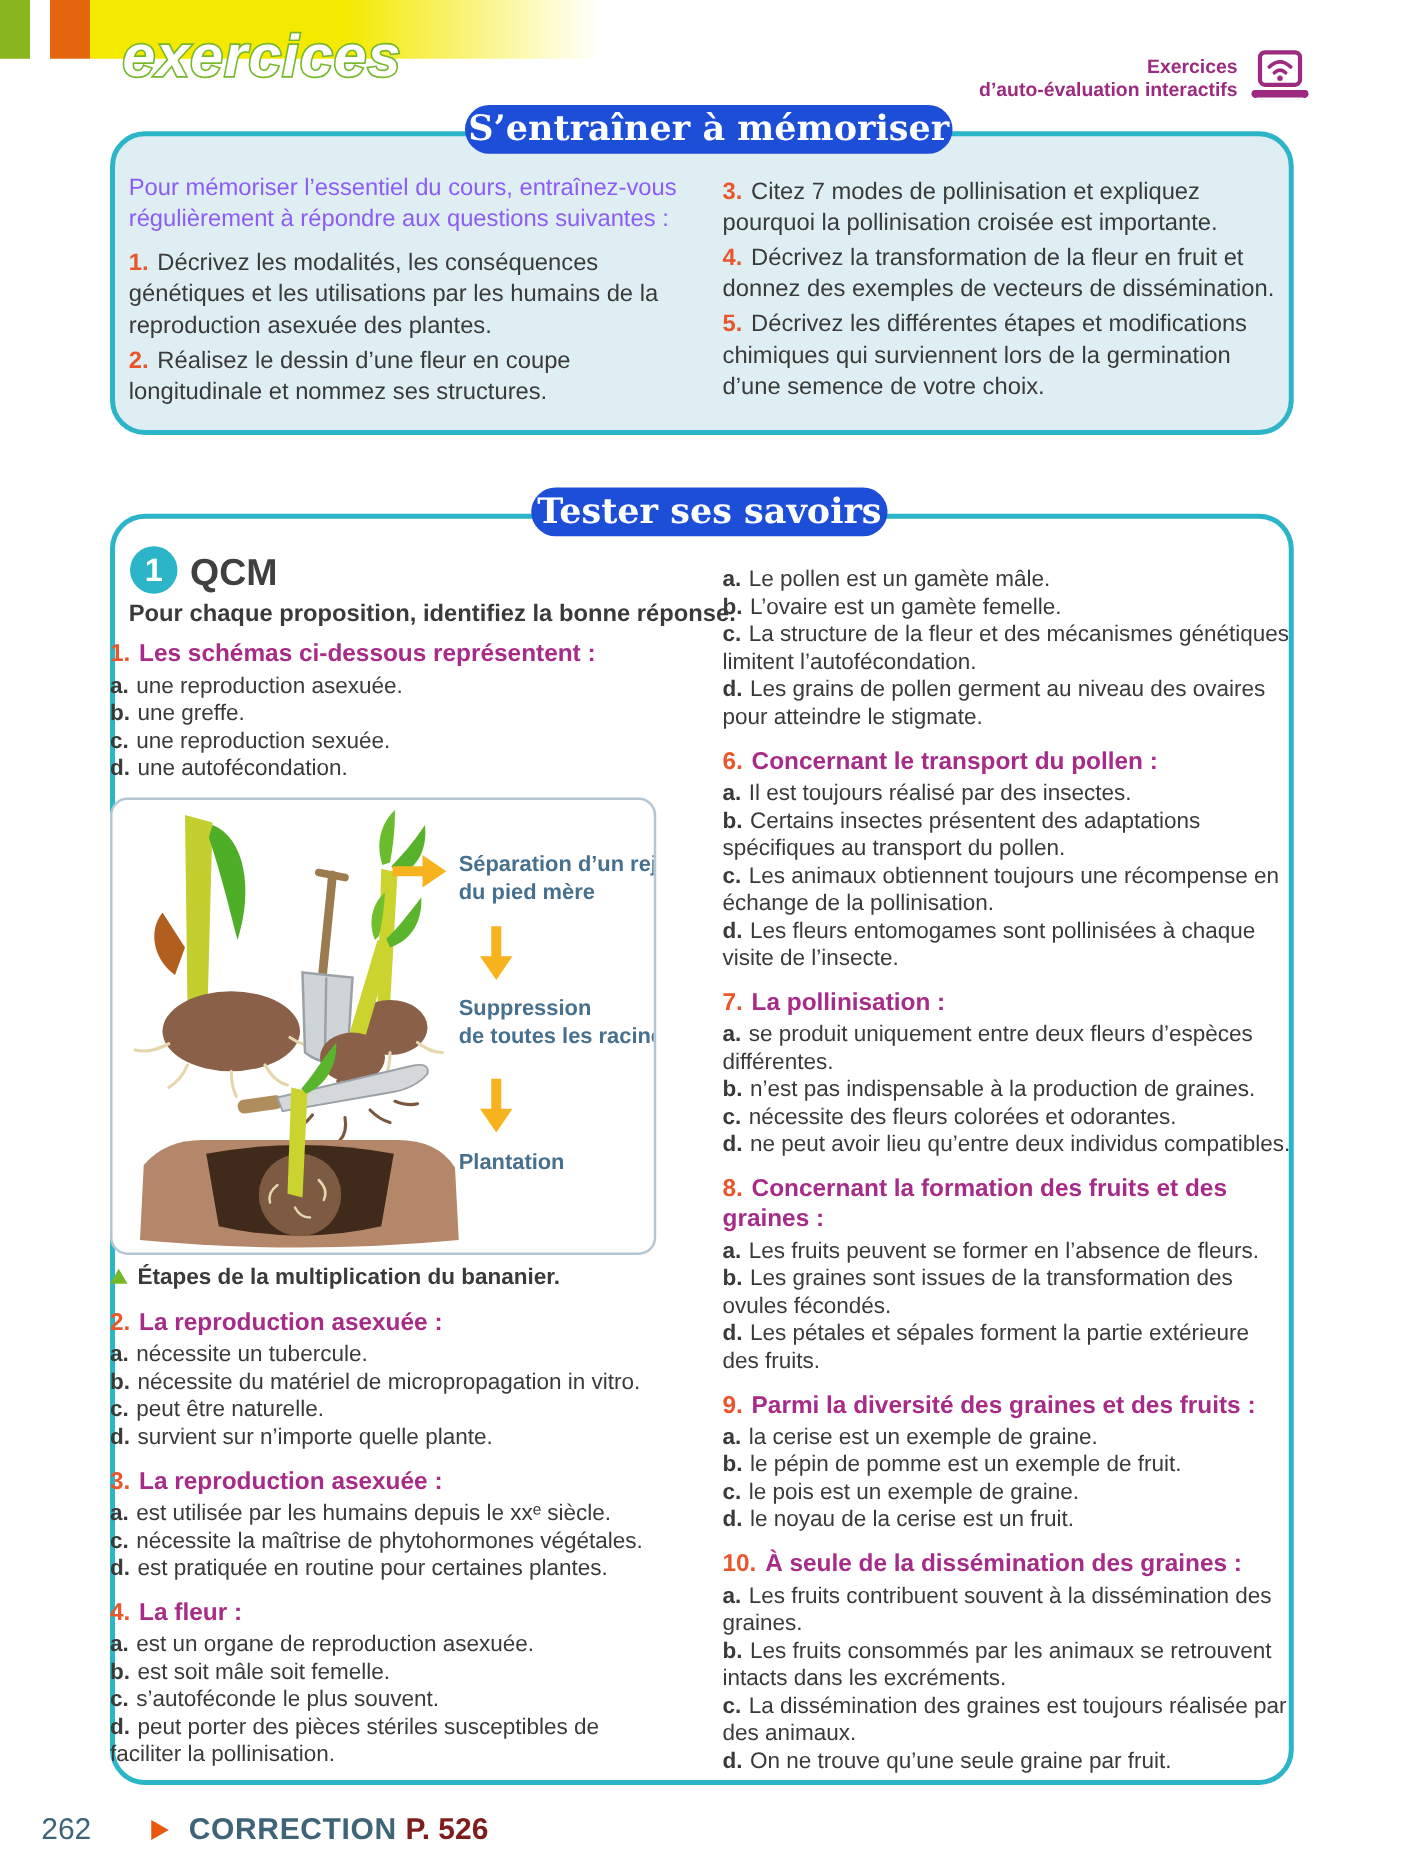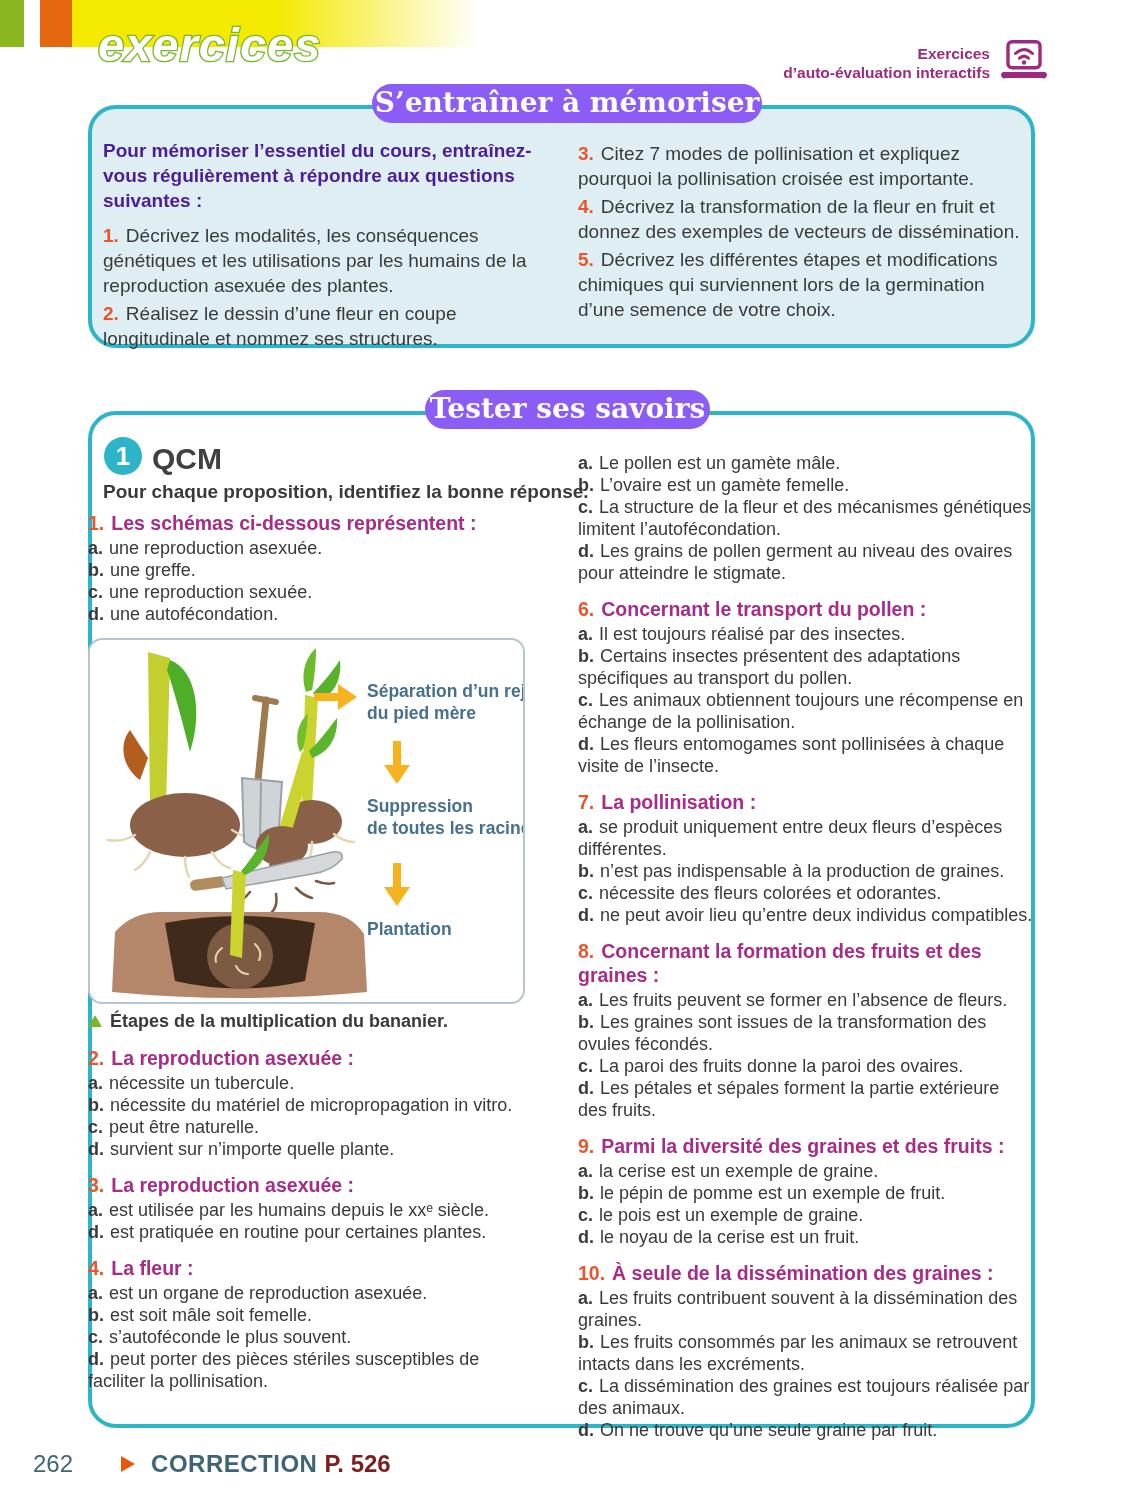--- a/index.html
+++ b/index.html
@@ -11,34 +11,34 @@
   .sq-green { position:absolute; left:0; top:0; width:24px; height:47px; background:#8ab71f; }
   .sq-orange { position:absolute; left:40px; top:0; width:32px; height:47px; background:#e4670f; }
   .band-yellow { position:absolute; left:72px; top:0; width:408px; height:47px;
     background:linear-gradient(to right,#f4e900 0%,#f4e900 50%,rgba(244,233,0,0) 100%); }
   .title-svg { position:absolute; left:93px; top:16px; }
   .interactive-note { position:absolute; left:690px; top:44px; width:300px; text-align:right;
     color:#9c2b7f; font-weight:bold; font-size:15.5px; line-height:1.25; }
   .laptop { position:absolute; left:1000px; top:40px; }
 
   
-  .banner { position:absolute; height:39px; background:#8b5cf6; border-radius:20px;
+  .banner { position:absolute; height:39px; background:#1d4ed8; border-radius:20px;
     color:#ffffff; font-family:"DejaVu Serif", serif; font-weight:bold;
     text-align:center; line-height:38px; z-index:3; }
   .banner1 { left:372px; top:84px; width:390px; font-size:28px; }
   .banner2 { left:425px; top:390px; width:285px; font-size:28px; }
   .bigbox { position:absolute; left:88px; width:947px; border:4px solid #2cb4c8; border-radius:28px; }
   .box1 { top:105px; height:243px; background:#dfeef3; }
   .box2 { top:411px; height:1017px; background:#ffffff; }
 
   
   .col { position:absolute; font-size:19px; line-height:25px; }
   .m-left  { left:103px; top:138px; width:452px; }
   .m-right { left:578px; top:141px; width:455px; }
-  .intro { color:#4c1d95; font-weight:bold; margin-bottom:10px; }
+  .intro { color:#8b5cf6; font-weight:normal; margin-bottom:10px; }
   .qnum { color:#e9562b; font-weight:bold; margin-right:7px; }
   .mq { margin-bottom:3px; }
 
   .qcm-badge { position:absolute; left:104px; top:437px; width:38px; height:38px;
     border-radius:50%; background:#2cb4c8; color:#fff; font-weight:bold; font-size:26px;
     text-align:center; line-height:38px; z-index:4; }
   .qcm-title { position:absolute; left:152px; top:442px; color:#404040;
     font-weight:bold; font-size:30px; z-index:4; }
   .instruction { position:absolute; left:103px; top:481px; font-weight:bold; font-size:19px; }
 
@@ -210,20 +210,21 @@
     <p class="qh"><span class="qnum">2.</span><span>La reproduction asexuée :</span></p>
     <p class="opt"><b class="ol">a.</b><span>nécessite un tubercule.</span></p>
     <p class="opt"><b class="ol">b.</b><span>nécessite du matériel de micropropagation in vitro.</span></p>
     <p class="opt"><b class="ol">c.</b><span>peut être naturelle.</span></p>
     <p class="opt"><b class="ol">d.</b><span>survient sur n’importe quelle plante.</span></p>
   </div>
 
   <div class="q">
     <p class="qh"><span class="qnum">3.</span><span>La reproduction asexuée :</span></p>
     <p class="opt"><b class="ol">a.</b><span>est utilisée par les humains depuis le xxᵉ siècle.</span></p>
+    <p class="opt"><b class="ol">c.</b><span>nécessite la maîtrise de phytohormones végétales.</span></p>
     <p class="opt"><b class="ol">d.</b><span>est pratiquée en routine pour certaines plantes.</span></p>
   </div>
 
   <div class="q">
     <p class="qh"><span class="qnum">4.</span><span>La fleur :</span></p>
     <p class="opt"><b class="ol">a.</b><span>est un organe de reproduction asexuée.</span></p>
     <p class="opt"><b class="ol">b.</b><span>est soit mâle soit femelle.</span></p>
     <p class="opt"><b class="ol">c.</b><span>s’autoféconde le plus souvent.</span></p>
     <p class="opt"><b class="ol">d.</b><span>peut porter des pièces stériles susceptibles de faciliter la pollinisation.</span></p>
   </div>
@@ -251,21 +252,20 @@
     <p class="opt"><b class="ol">a.</b><span>se produit uniquement entre deux fleurs d’espèces différentes.</span></p>
     <p class="opt"><b class="ol">b.</b><span>n’est pas indispensable à la production de graines.</span></p>
     <p class="opt"><b class="ol">c.</b><span>nécessite des fleurs colorées et odorantes.</span></p>
     <p class="opt"><b class="ol">d.</b><span>ne peut avoir lieu qu’entre deux individus compatibles.</span></p>
   </div>
 
   <div class="q">
     <p class="qh"><span class="qnum">8.</span><span>Concernant la formation des fruits et des graines :</span></p>
     <p class="opt"><b class="ol">a.</b><span>Les fruits peuvent se former en l’absence de fleurs.</span></p>
     <p class="opt"><b class="ol">b.</b><span>Les graines sont issues de la transformation des ovules fécondés.</span></p>
-    <p class="opt"><b class="ol">c.</b><span>La paroi des fruits donne la paroi des ovaires.</span></p>
     <p class="opt"><b class="ol">d.</b><span>Les pétales et sépales forment la partie extérieure des fruits.</span></p>
   </div>
 
   <div class="q">
     <p class="qh"><span class="qnum">9.</span><span>Parmi la diversité des graines et des fruits :</span></p>
     <p class="opt"><b class="ol">a.</b><span>la cerise est un exemple de graine.</span></p>
     <p class="opt"><b class="ol">b.</b><span>le pépin de pomme est un exemple de fruit.</span></p>
     <p class="opt"><b class="ol">c.</b><span>le pois est un exemple de graine.</span></p>
     <p class="opt"><b class="ol">d.</b><span>le noyau de la cerise est un fruit.</span></p>
   </div>

